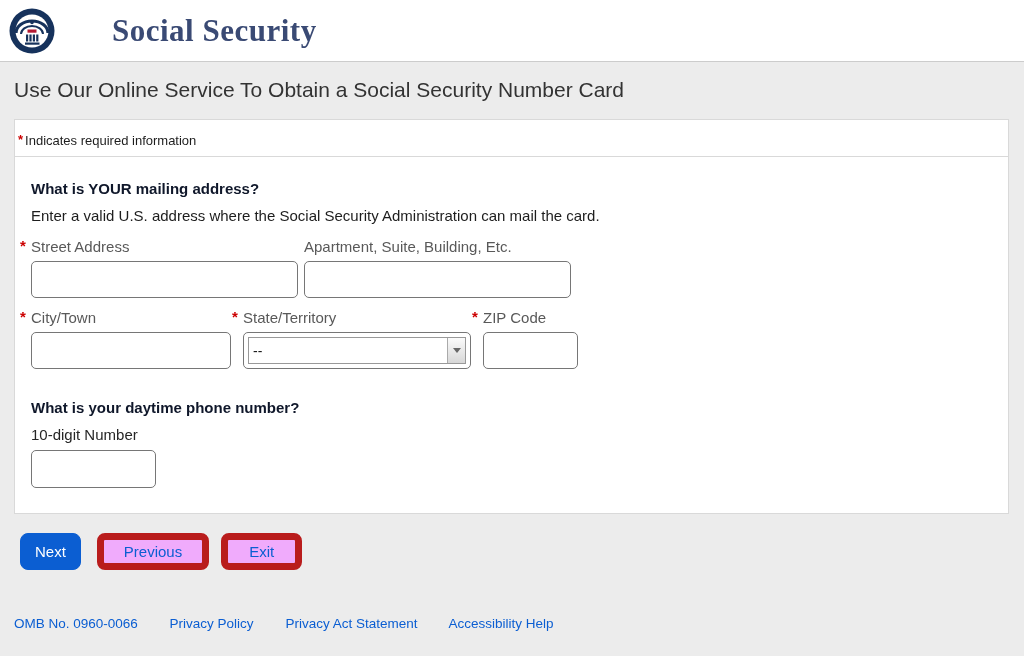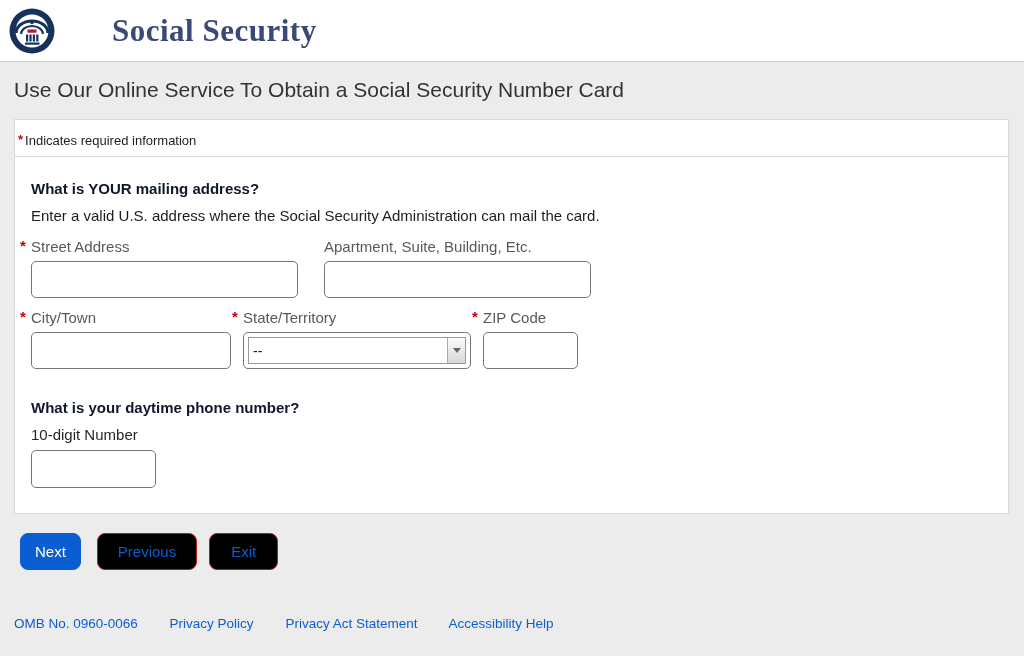--- a/index.html
+++ b/index.html
@@ -63,21 +63,21 @@
     font-size: 15px; font-weight: 700; color: #0f172a;
     margin: 0 0 10px 0;
   }
   .instruction {
     font-size: 15px; color: #1d1d1d;
     margin: 0 0 15px 0;
   }
 
   .fields-row { display: flex; margin-bottom: 12px; }
   .field { position: relative; }
-  .field + .field { margin-left: 26px; }
+  .field + .field { margin-left: 6px; }
   .fields-row.second .field + .field { margin-left: 12px; }
   .field-label {
     position: relative;
     font-size: 15px; color: #595959;
     margin-bottom: 7px; height: 15px; line-height: 15px;
     white-space: nowrap;
   }
   .field-label .req {
     position: absolute; left: -11px; top: -1px; font-size: 15px;
   }
@@ -132,22 +132,22 @@
   .btn {
     height: 37px; border-radius: 8px;
     font-size: 15px; font-family: "Liberation Sans", sans-serif;
     cursor: pointer; line-height: 1; text-align: center;
   }
   .btn-primary {
     background: #0b5ed2; color: #ffffff;
     border: 1px solid #0b5ed2; padding: 0 14px;
   }
   .btn-outline {
-    background: #000000; color: #0b5ed2;
-    border: 1px solid #b91c1c;
+    background: #f0abfc; color: #0b5ed2;
+    border: 7px solid #b91c1c;
   }
   .btn-previous { margin-left: 16px; padding: 0 20px; }
   .btn-exit { margin-left: 12px; padding: 0 21px; }
 
   
   .footer-links {
     margin: 46px 0 0 14px;
     font-size: 13.5px;
   }
   .footer-links a {

